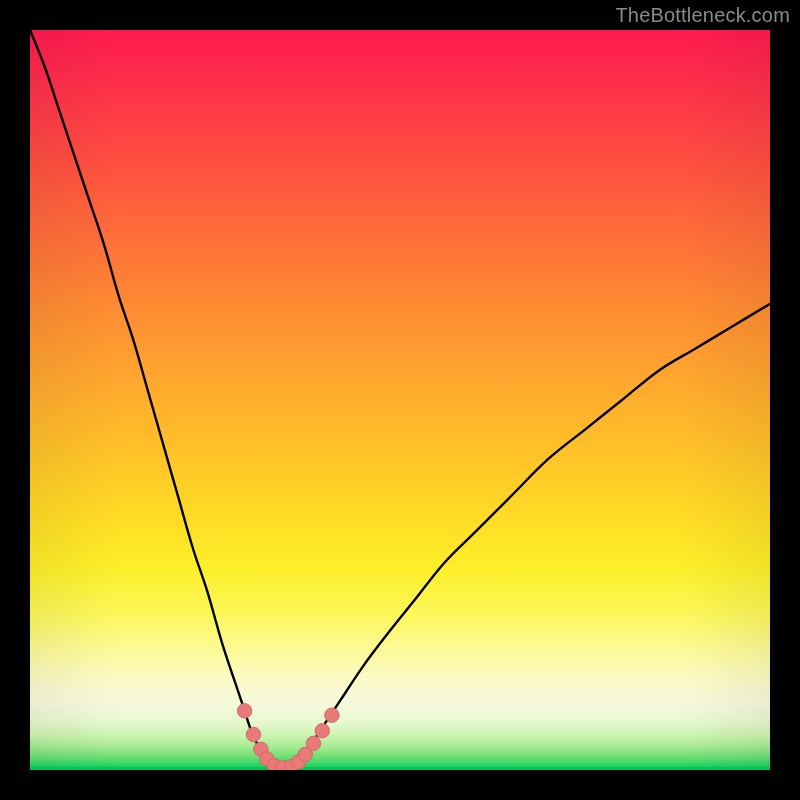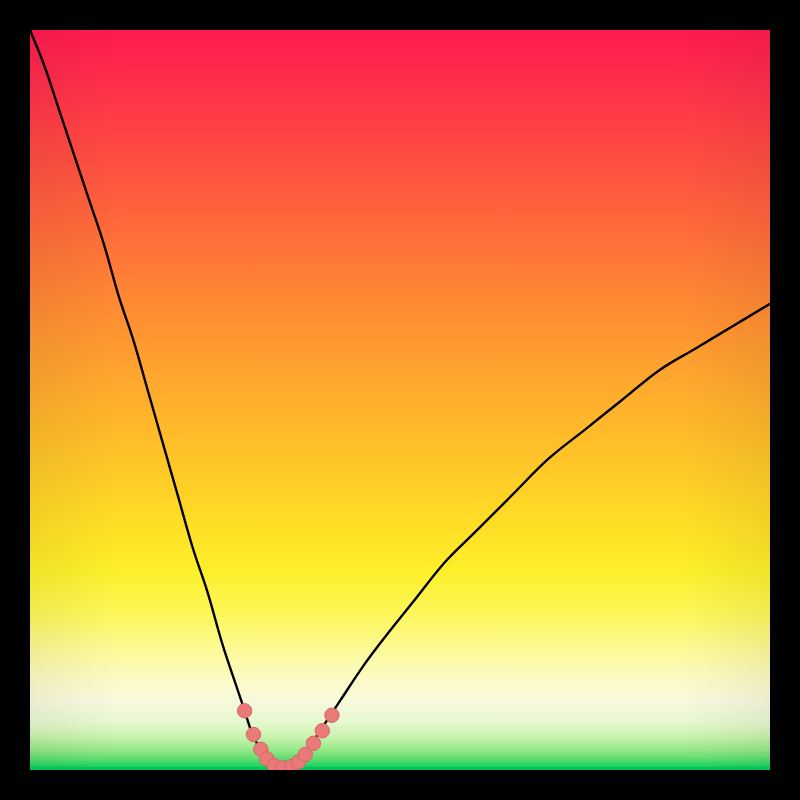--- a/index.html
+++ b/index.html
@@ -78,20 +78,21 @@
     position: absolute;
     inset: 0;
     width: 740px;
     height: 740px;
   }
 </style>
 </head>
 <body>
 
 <div class="stage">
+  <div class="watermark">TheBottleneck.com</div>
 
   <div class="plot">
     <div class="gradient"></div>
     <div class="bottom-line"></div>
     <svg class="curve" viewBox="0 0 740 740" preserveAspectRatio="none">
       <path id="curve-path" fill="none" stroke="#000" stroke-width="2.4" stroke-linecap="round" stroke-linejoin="round" d="M 0.00 0.00 C 2.66 6.66, 9.47 22.35, 14.80 37.00 C 20.13 51.65, 24.27 65.42, 29.60 81.40 C 34.93 97.38, 39.07 109.82, 44.40 125.80 C 49.73 141.78, 53.87 154.22, 59.20 170.20 C 64.53 186.18, 68.67 197.28, 74.00 214.60 C 79.33 231.92, 83.47 249.08, 88.80 266.40 C 94.13 283.72, 98.27 293.48, 103.60 310.80 C 108.93 328.12, 113.07 343.95, 118.40 362.60 C 123.73 381.25, 127.87 395.75, 133.20 414.40 C 138.53 433.05, 142.67 447.55, 148.00 466.20 C 153.33 484.85, 157.47 500.68, 162.80 518.00 C 168.13 535.32, 172.27 545.08, 177.60 562.40 C 182.93 579.72, 187.07 596.88, 192.40 614.20 C 197.73 631.52, 203.20 646.61, 207.20 658.60 C 211.20 670.59, 211.94 672.81, 214.60 680.80 C 217.26 688.79, 219.34 696.34, 222.00 703.00 C 224.66 709.66, 226.74 713.14, 229.40 717.80 C 232.06 722.46, 234.14 725.84, 236.80 728.90 C 239.46 731.96, 241.54 733.22, 244.20 734.82 C 246.86 736.42, 248.94 737.38, 251.60 737.78 C 254.26 738.18, 256.34 737.97, 259.00 737.04 C 261.66 736.11, 263.74 734.73, 266.40 732.60 C 269.06 730.47, 271.14 728.53, 273.80 725.20 C 276.46 721.87, 277.20 720.09, 281.20 714.10 C 285.20 708.11, 290.67 699.89, 296.00 691.90 C 301.33 683.91, 304.14 679.69, 310.80 669.70 C 317.46 659.71, 325.01 647.72, 333.00 636.40 C 340.99 625.08, 345.88 618.79, 355.20 606.80 C 364.52 594.81, 374.14 583.12, 384.80 569.80 C 395.46 556.48, 403.74 544.79, 414.40 532.80 C 425.06 520.81, 432.01 515.19, 444.00 503.20 C 455.99 491.21, 467.68 479.52, 481.00 466.20 C 494.32 452.88, 504.68 441.19, 518.00 429.20 C 531.32 417.21, 541.68 410.26, 555.00 399.60 C 568.32 388.94, 578.68 380.66, 592.00 370.00 C 605.32 359.34, 615.68 349.72, 629.00 340.40 C 642.32 331.08, 652.68 326.19, 666.00 318.20 C 679.32 310.21, 689.68 303.99, 703.00 296.00 C 716.32 288.01, 733.34 277.80, 740.00 273.80"></path>
       <g id="markers-group">
           <circle cx="214.60" cy="680.80" r="7.2" fill="#e97a78" stroke="#d46765" stroke-width="1"></circle>
           <circle cx="223.48" cy="704.48" r="7.2" fill="#e97a78" stroke="#d46765" stroke-width="1"></circle>
           <circle cx="230.88" cy="719.28" r="7.2" fill="#e97a78" stroke="#d46765" stroke-width="1"></circle>

